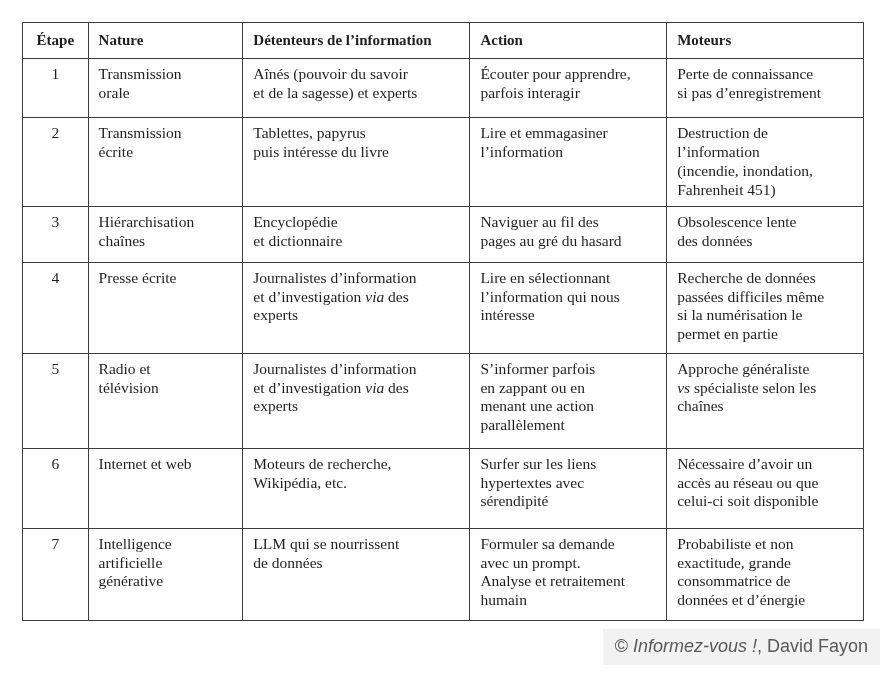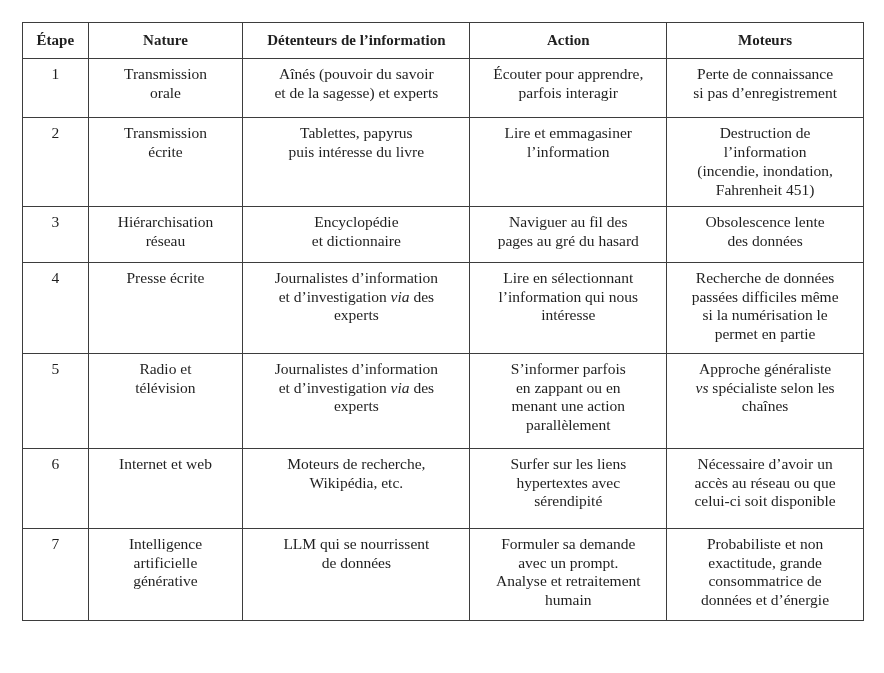--- a/index.html
+++ b/index.html
@@ -16,21 +16,21 @@
     width:884px;height:673px;background:var(--page-bg);
     font-family:"Liberation Serif", serif;
   }
   .page{position:relative;width:884px;height:673px;overflow:hidden;}
   table.stages{
     border-collapse:collapse;table-layout:fixed;
     width:842px;margin:22px 0 8px 22px;color:var(--text);
   }
   th,td{
     border:1px solid var(--border);
-    vertical-align:top;text-align:center;
+    vertical-align:top;text-align:left;
     padding:6px 10px;
     font-size:15.5px;line-height:1.22;
     white-space:pre-line;
     overflow:hidden;
   }
   th{
     font-size:15px;font-weight:bold;
     white-space:nowrap;
     padding-top:8px;padding-bottom:8px;
   }
@@ -93,21 +93,21 @@
           <td><span>Lire et emmagasiner
 l’information</span></td>
           <td><span>Destruction de
 l’information
 (incendie, inondation,
 Fahrenheit 451)</span></td>
         </tr>
         <tr style="height: 56px;">
           <td class="center">3</td>
           <td><span>Hiérarchisation
-réseau</span></td>
+chaînes</span></td>
           <td><span>Encyclopédie
 et dictionnaire</span></td>
           <td><span>Naviguer au fil des
 pages au gré du hasard</span></td>
           <td><span>Obsolescence lente
 des données</span></td>
         </tr>
         <tr style="height: 91px;">
           <td class="center">4</td>
           <td><span>Presse écrite</span></td>
@@ -161,14 +161,17 @@
 Analyse et retraitement
 humain</span></td>
           <td><span>Probabiliste et non
 exactitude, grande
 consommatrice de
 données et d’énergie</span></td>
         </tr>
       </tbody>
   </table>
 
+  <div class="caption-row">
+    <span class="caption"><span>© </span><em>Informez-vous !</em><span>, David Fayon</span></span>
+  </div>
 
 </div>
 
 </body></html>

